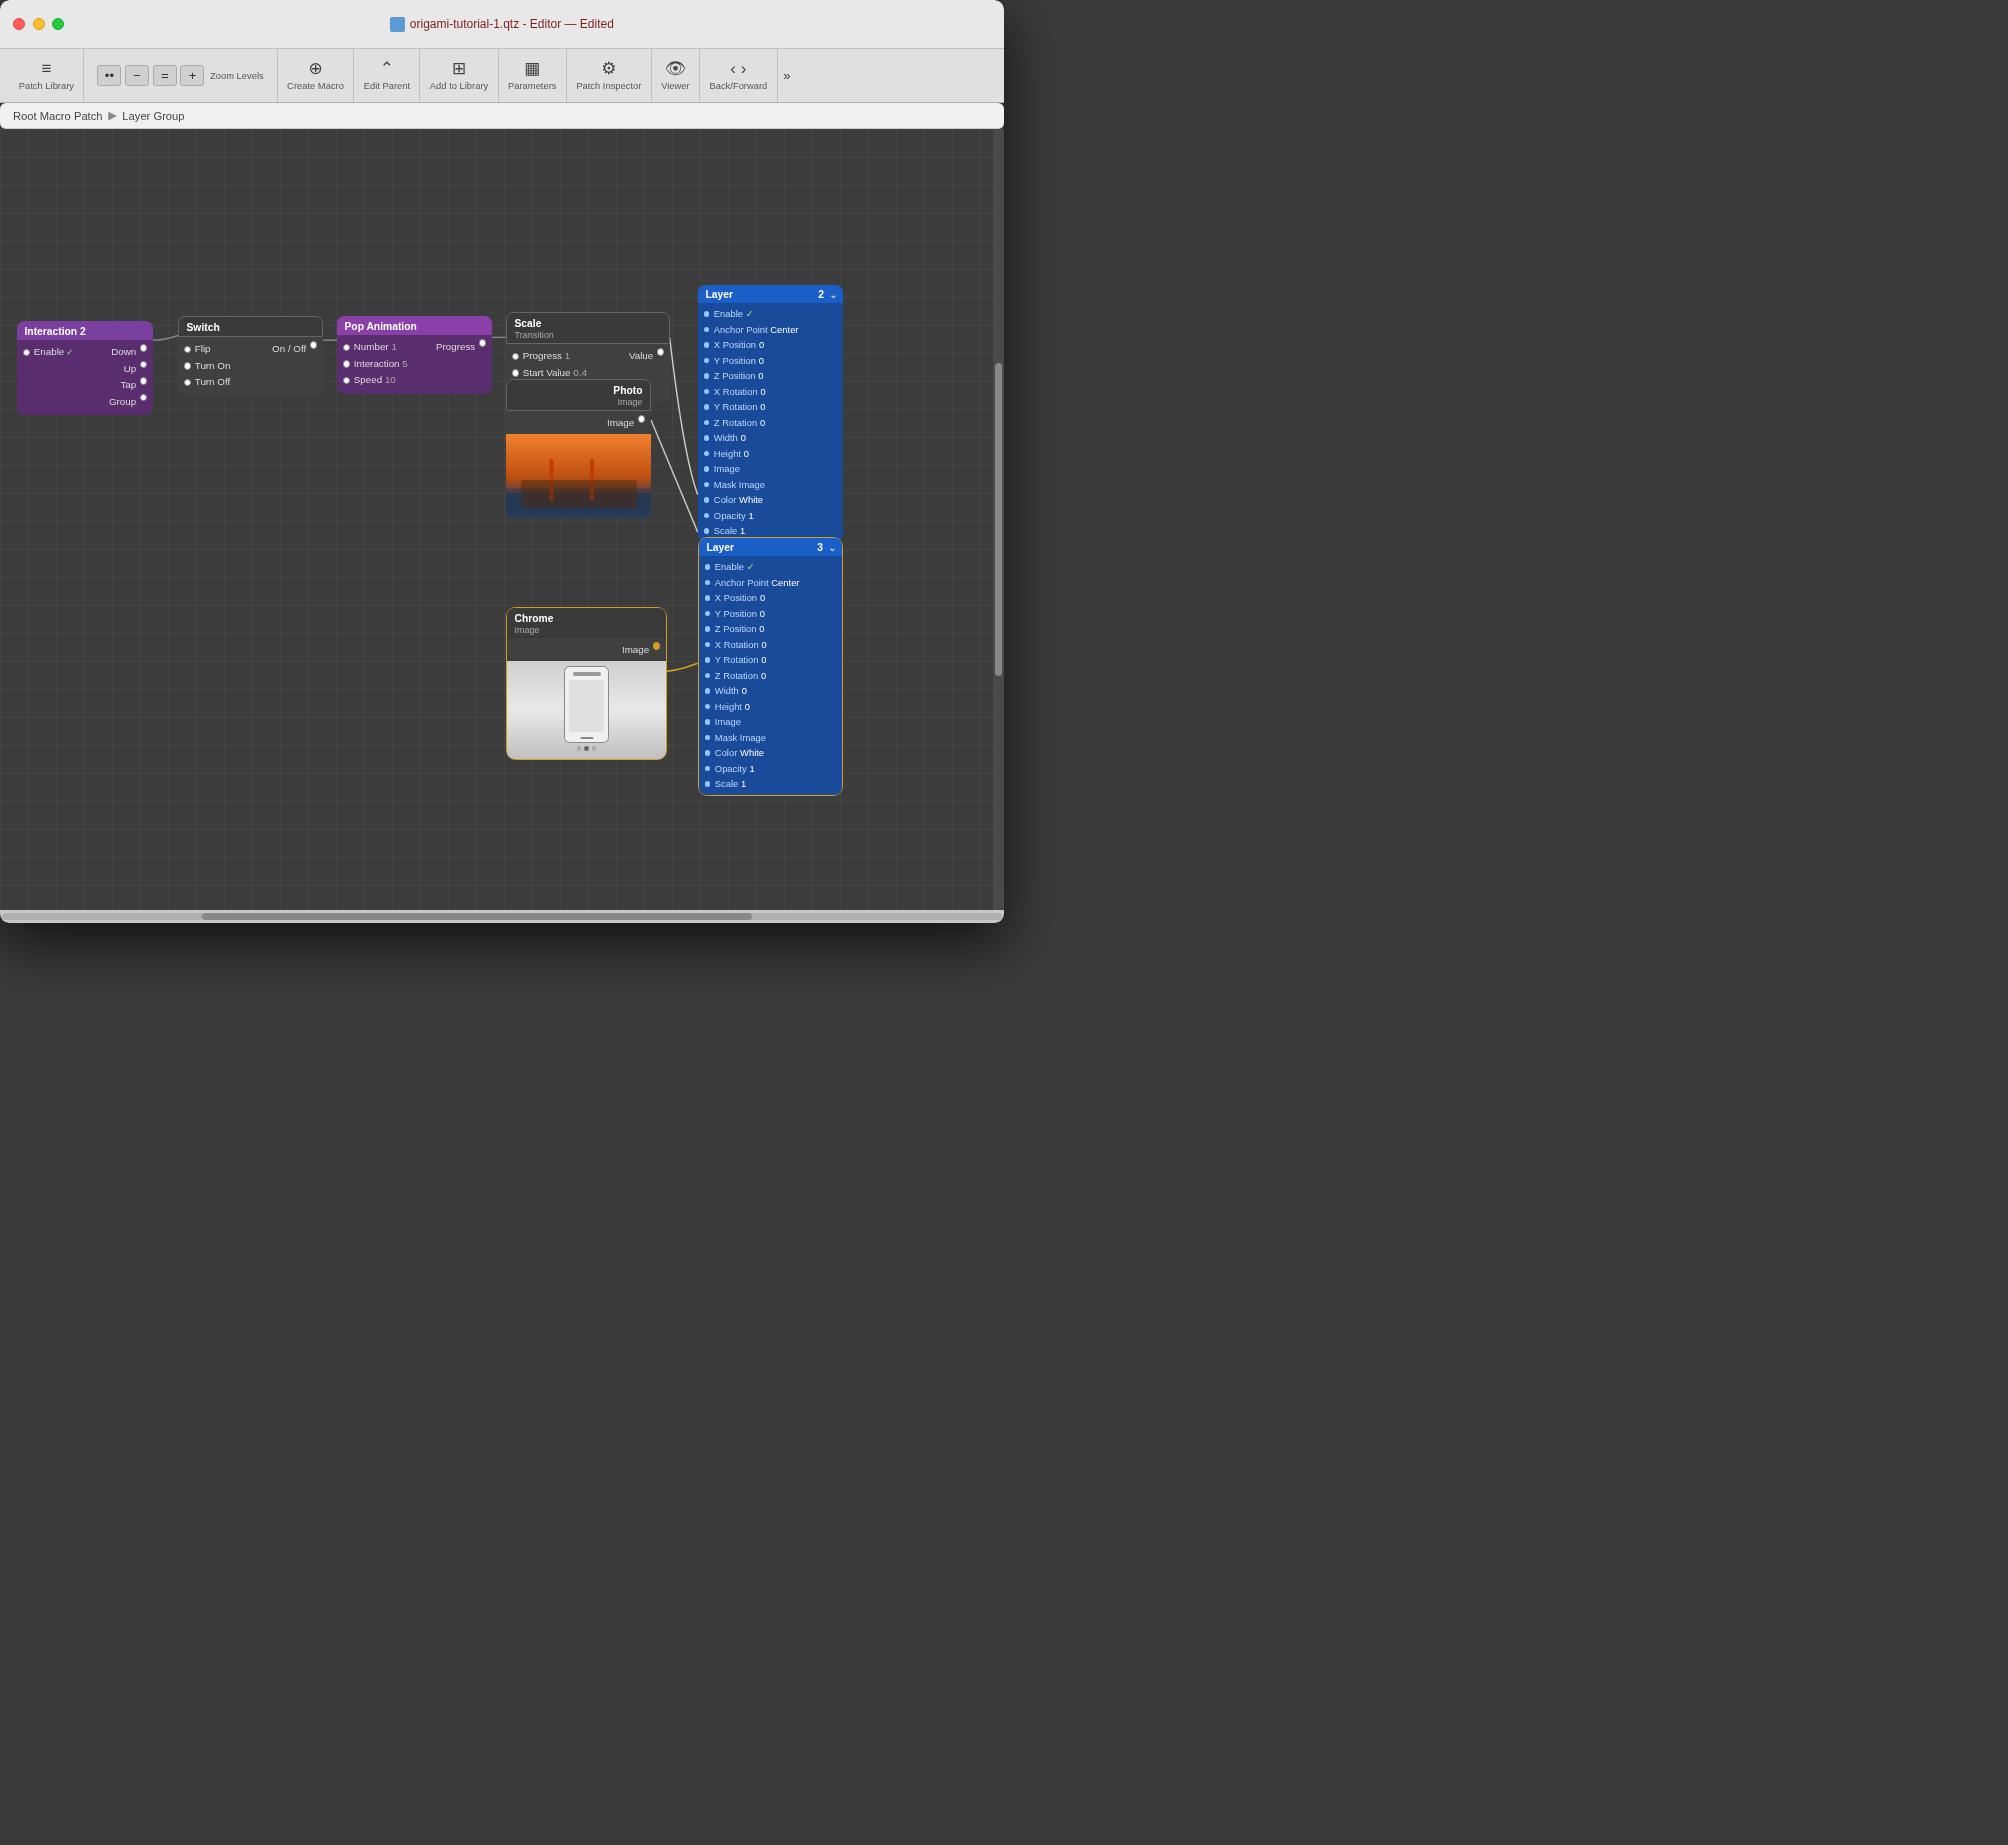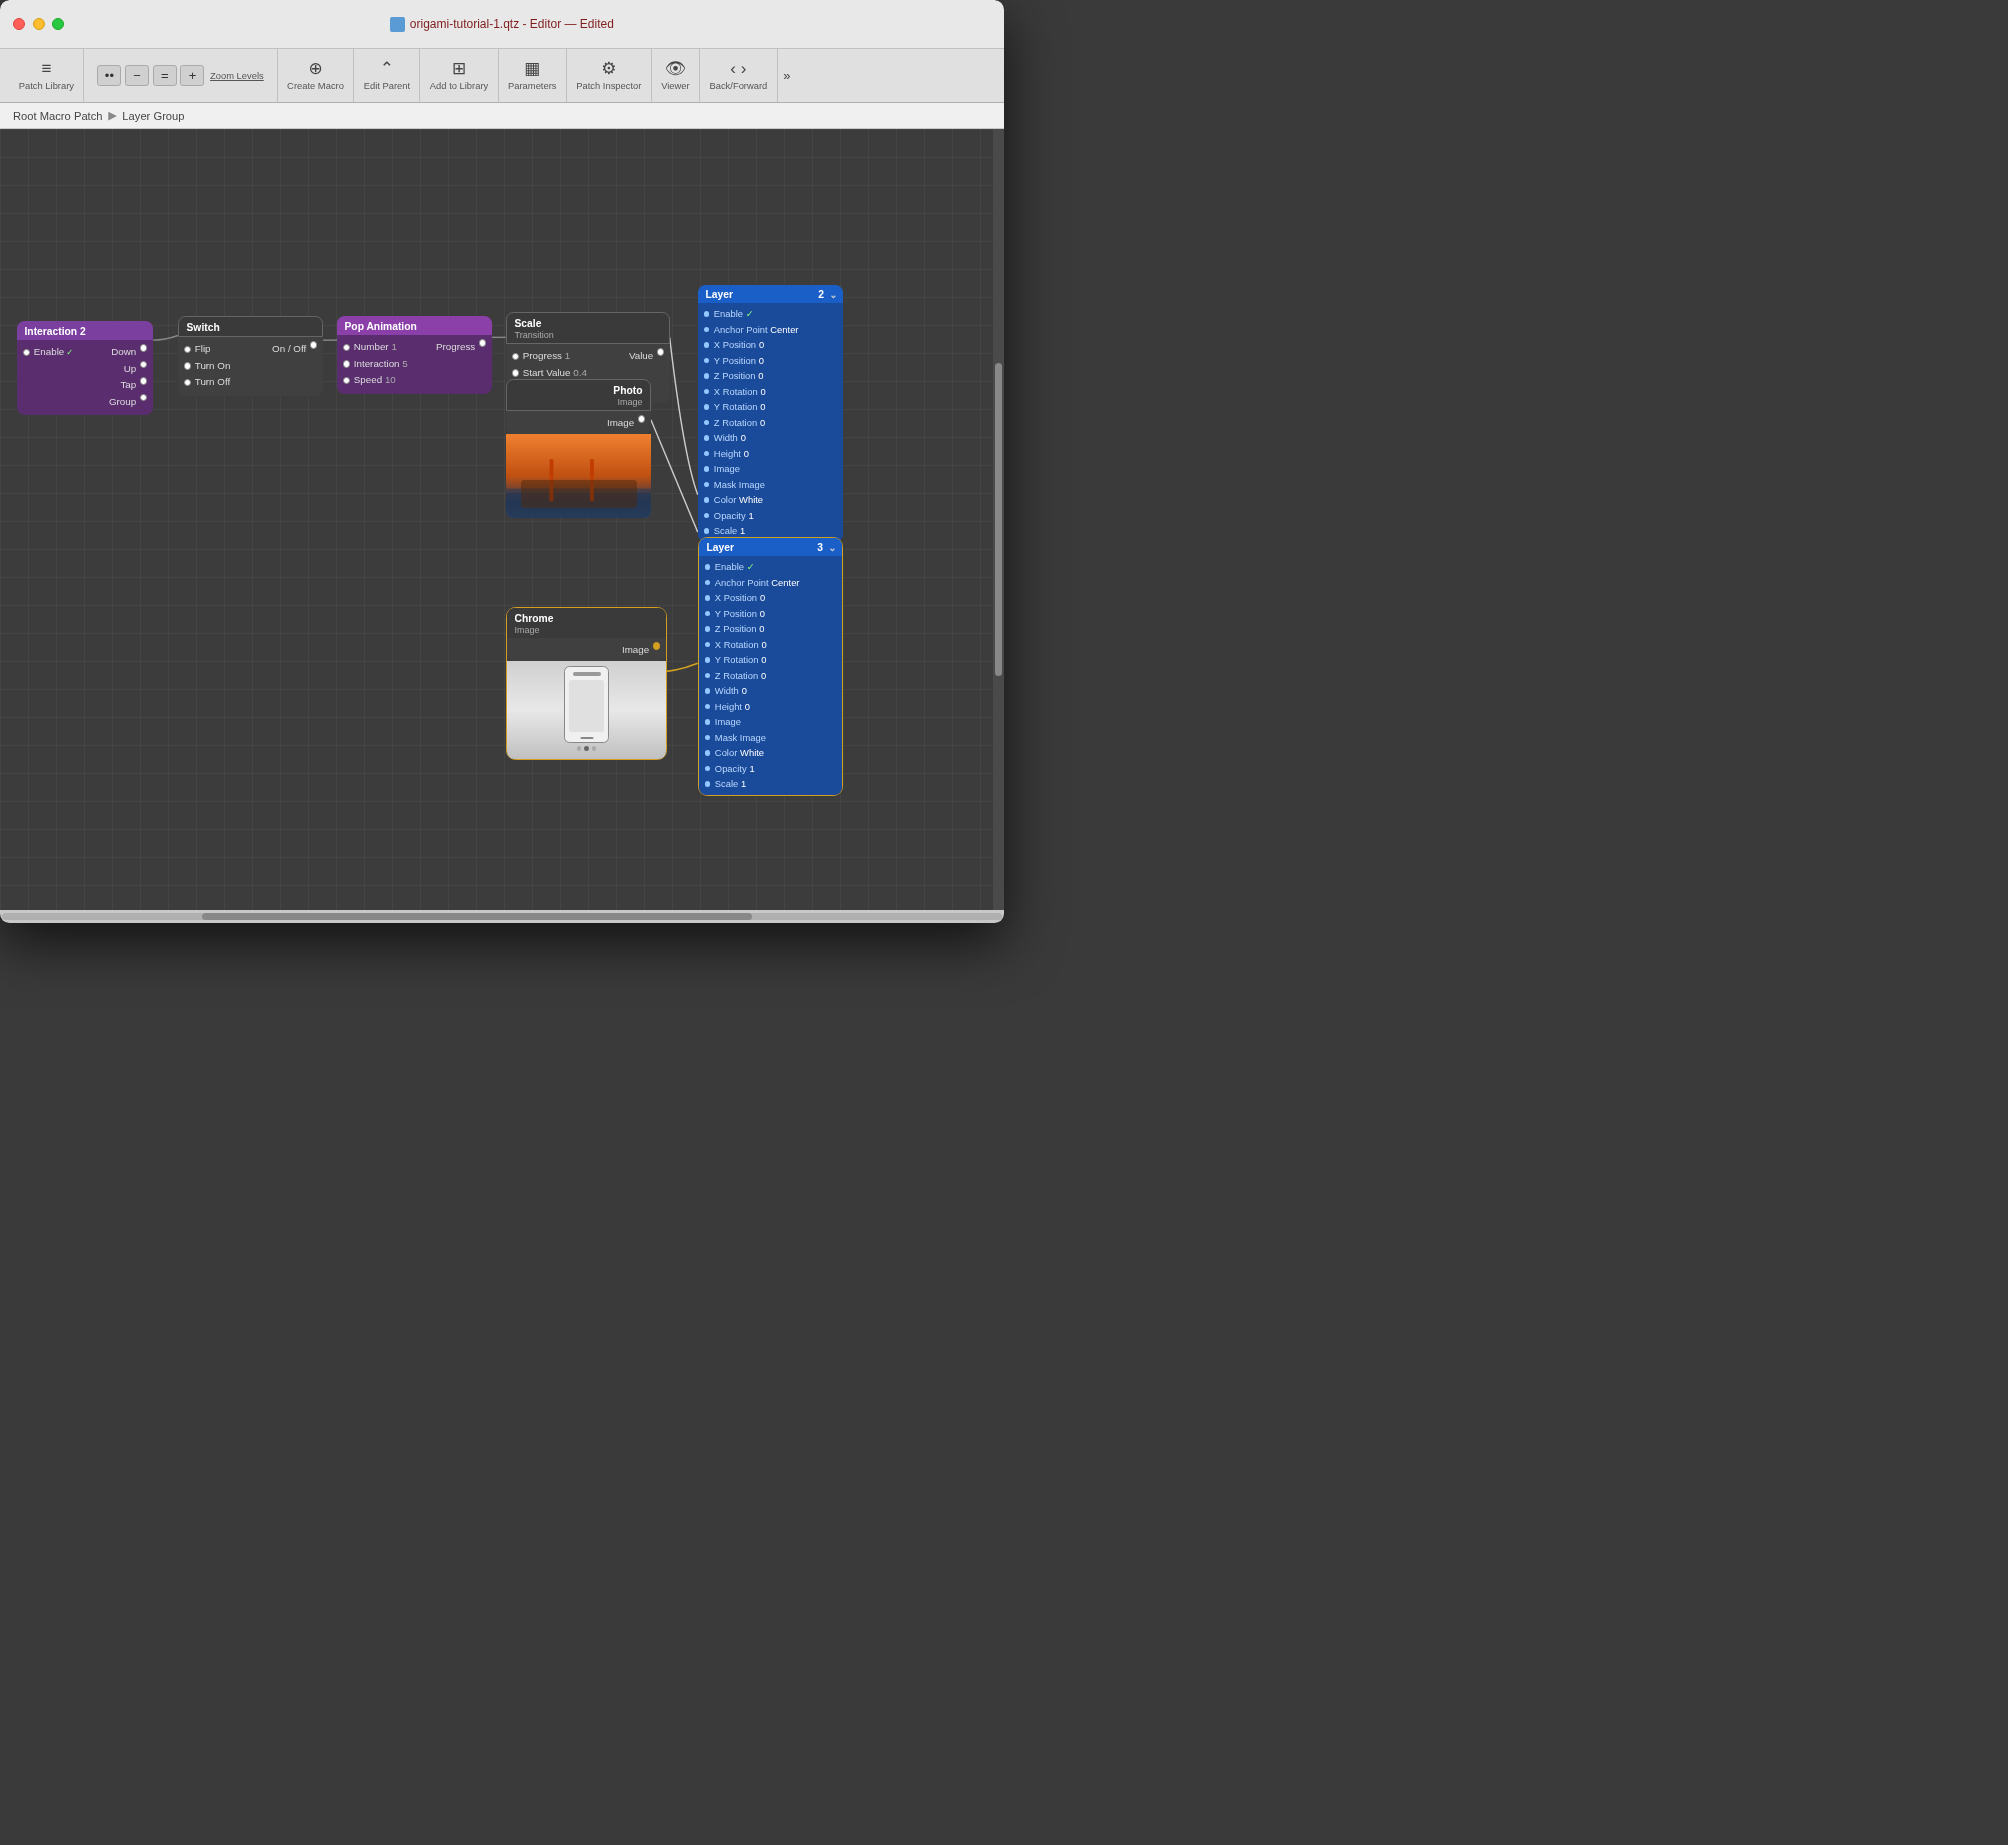--- a/index.html
+++ b/index.html
@@ -93,20 +93,21 @@
     
     .breadcrumb {
       background: #f0f0f0;
       border-bottom: 0.9px solid #c8c8c8;
       height: 26px;
       display: flex;
       align-items: center;
       padding: 12px 13px;
       font-size: 11.2px;
       color: #444;
+      border-radius: 6px;
     }
     .breadcrumb-sep { margin: 0 5.6px; color: #888; }
     
     .canvas {
       flex: 1;
       background: #3c3c3c;
       background-image:
         linear-gradient(rgba(255,255,255,0.04) 0.9px, transparent 0.9px),
         linear-gradient(90deg, rgba(255,255,255,0.04) 0.9px, transparent 0.9px);
       background-size: 28px 28px;
@@ -354,21 +355,21 @@
   <div class="toolbar-section">
     <div class="toolbar-icon">≡</div>
     <div class="toolbar-label">Patch Library</div>
   </div>
 
   <div class="toolbar-section" style="flex-direction:row; gap:3.7px; padding:0 13px;">
     <div class="zoom-btn">••</div>
     <div class="zoom-btn">−</div>
     <div class="zoom-btn">=</div>
     <div class="zoom-btn">+</div>
-    <div class="toolbar-label" style="margin-left:1.9px;text-decoration:underline;">Zoom Levels</div>
+    <div class="toolbar-label" style="margin-left:1.9px;">Zoom Levels</div>
   </div>
 
   <div class="toolbar-section">
     <div class="toolbar-icon">⊕</div>
     <div class="toolbar-label">Create Macro</div>
   </div>
 
   <div class="toolbar-section">
     <div class="toolbar-icon">⌃</div>
     <div class="toolbar-label">Edit Parent</div>

